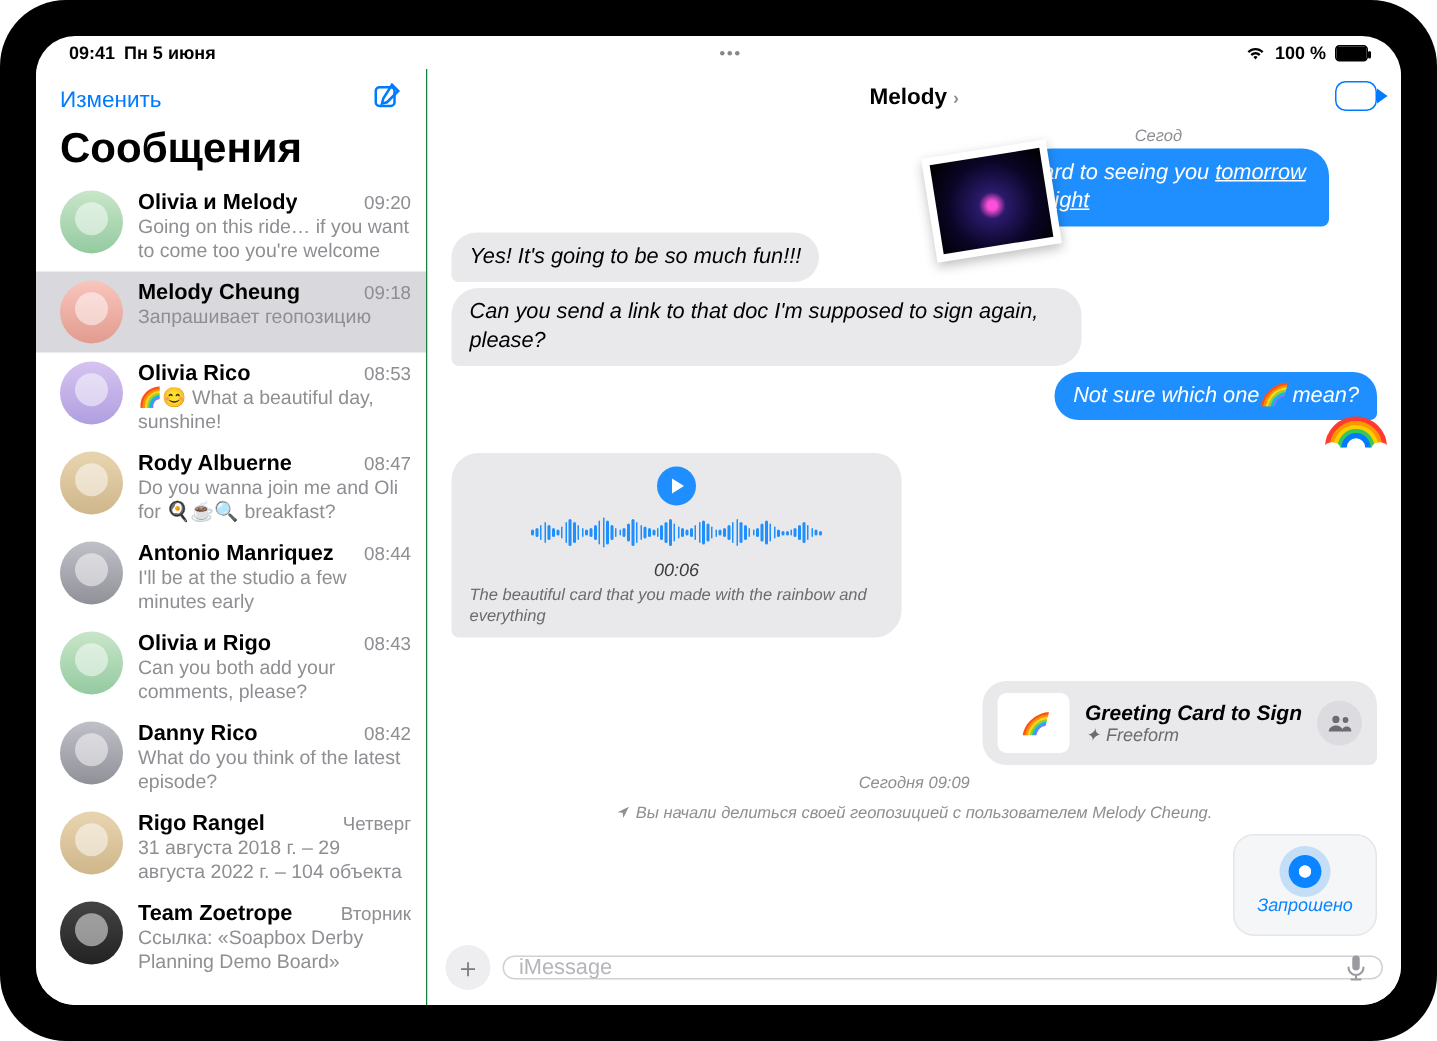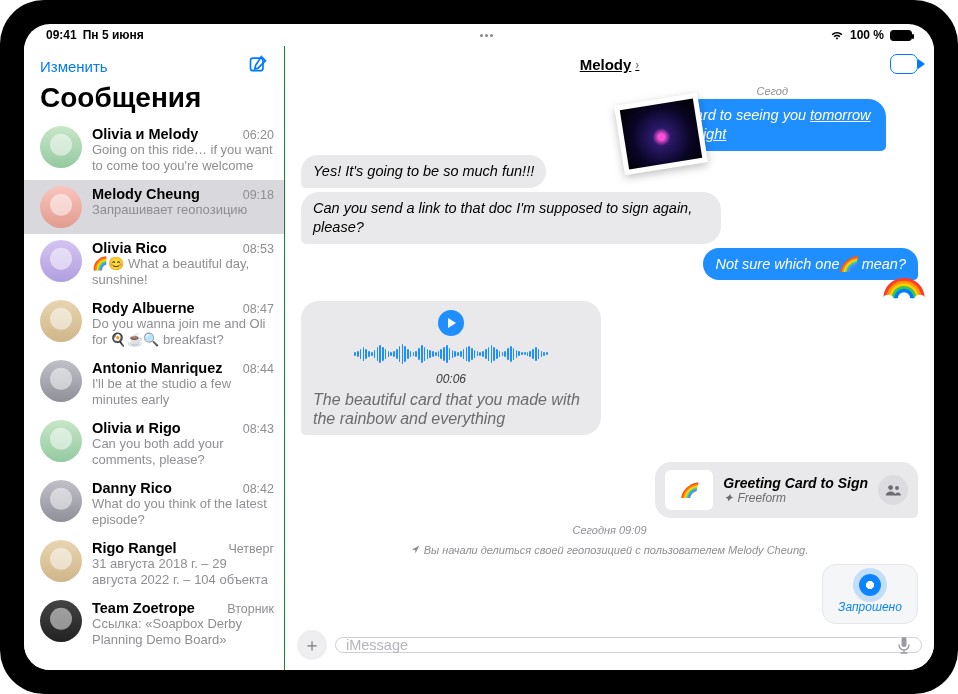--- a/index.html
+++ b/index.html
@@ -110,21 +110,20 @@
     flex-direction:column;
     min-width:0;
     background:#fff;
   }
   .chat-header {
     display:flex;
     justify-content:center;
     align-items:flex-start;
     padding: 10px 16px 6px;
     position:relative;
-    text-decoration:underline;
   }
   .chat-title { font-size:15px; font-weight:600; display:flex; align-items:center; gap:4px;}
   .chat-title .chev { color:#8e8e93; font-size:12px; }
   .facetime-btn {
     position:absolute; right:16px; top:8px;
     border:1.8px solid #007aff; border-radius:7px;
     width:28px; height:20px;
     display:flex; align-items:center; justify-content:flex-end;
   }
   .facetime-btn::after {
@@ -197,21 +196,21 @@
     display:flex; align-items:center; justify-content:center;
   }
   .play-btn::after{
     content:''; width:0; height:0;
     border-left:8px solid #fff; border-top:5px solid transparent; border-bottom:5px solid transparent;
     margin-left:2px;
   }
   .wave { flex:1; height:22px; display:flex; align-items:center; gap:1.2px;}
   .wave span { width:1.6px; background:#1f8fff; border-radius:1px;}
   .voice-dur { font-size:12px; color:#3a3a3c;}
-  .voice-caption { font-size:16px; color:#6b6b70; margin-top:4px; line-height:1.2;}
+  .voice-caption { font-size:11px; color:#6b6b70; margin-top:4px; line-height:1.2;}
 
   .attachment {
     background:#e9e9eb; border-radius:16px; border-bottom-right-radius:5px;
     padding:8px 10px; display:flex; align-items:center; gap:10px; max-width:330px;
   }
   .attach-thumb {
     width:48px; height:40px; border-radius:6px; background:#fff;
     display:flex; align-items:center; justify-content:center; flex-direction:column;
     font-size:8px; position:relative; overflow:hidden;
   }
@@ -291,21 +290,21 @@
               </svg>
           </span>
         </div>
         <div class="sidebar-title">Сообщения</div>
         <div class="convo-list" id="convo-list">
             <div class="convo">
               <div class="avatar tiny-face color3"></div>
               <div class="convo-text">
                 <div class="convo-row1">
                   <span class="convo-name">Olivia и Melody</span>
-                  <span class="convo-time">06:20</span>
+                  <span class="convo-time">09:20</span>
                 </div>
                 <div class="convo-preview">Going on this ride… if you want to come too you're welcome</div>
               </div>
             </div>
             <div class="convo selected">
               <div class="avatar tiny-face color1"></div>
               <div class="convo-text">
                 <div class="convo-row1">
                   <span class="convo-name">Melody Cheung</span>
                   <span class="convo-time">09:18</span>

